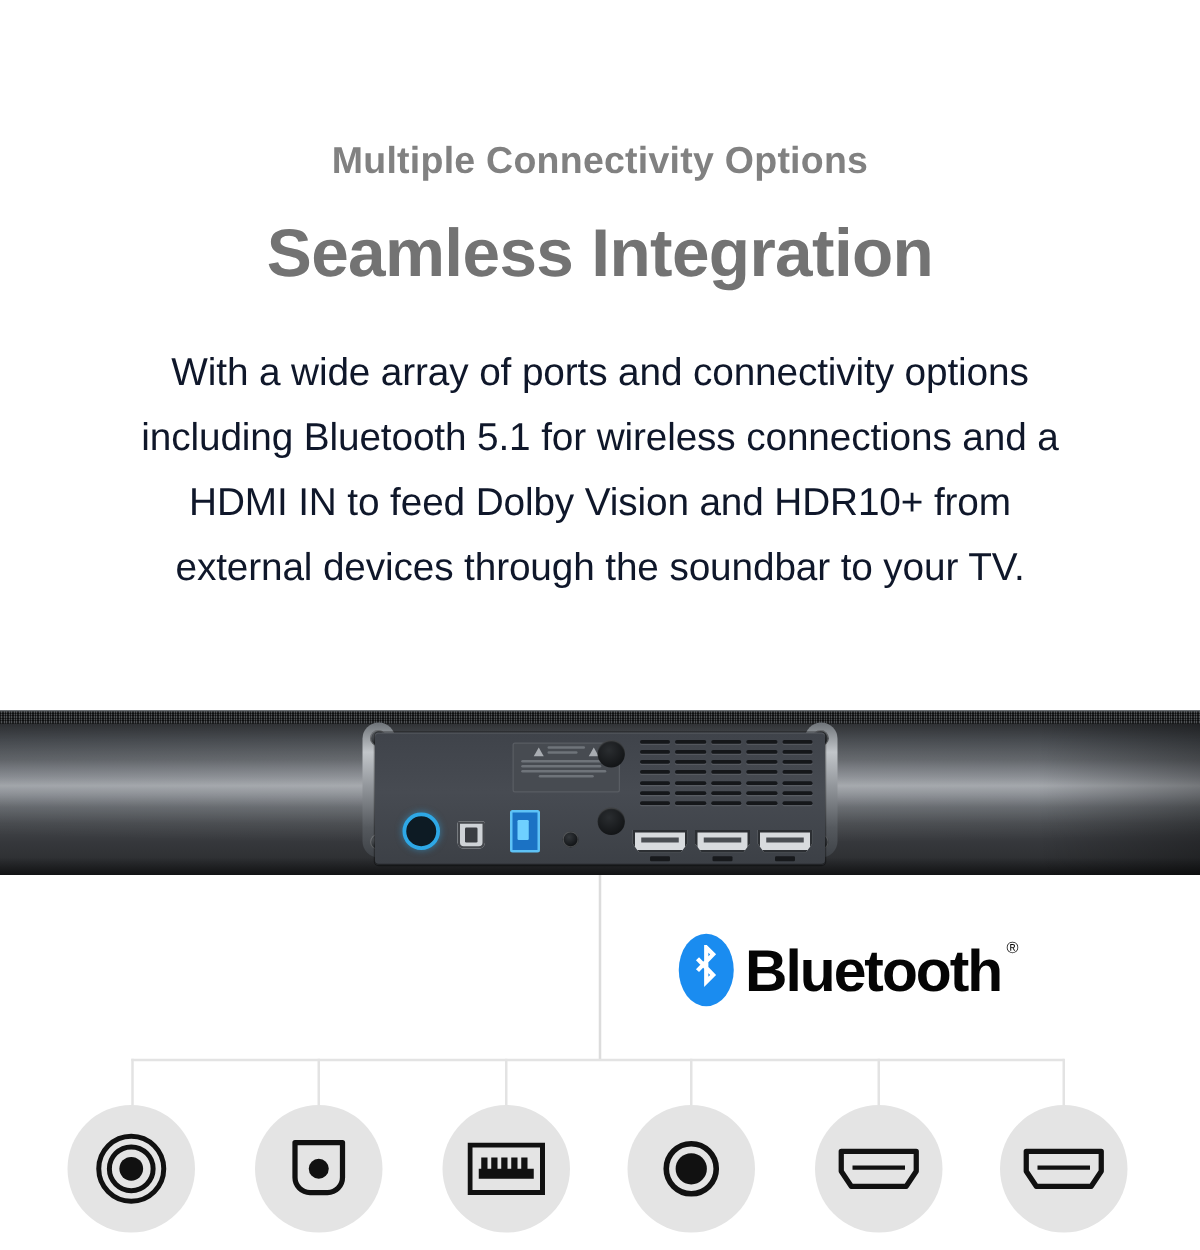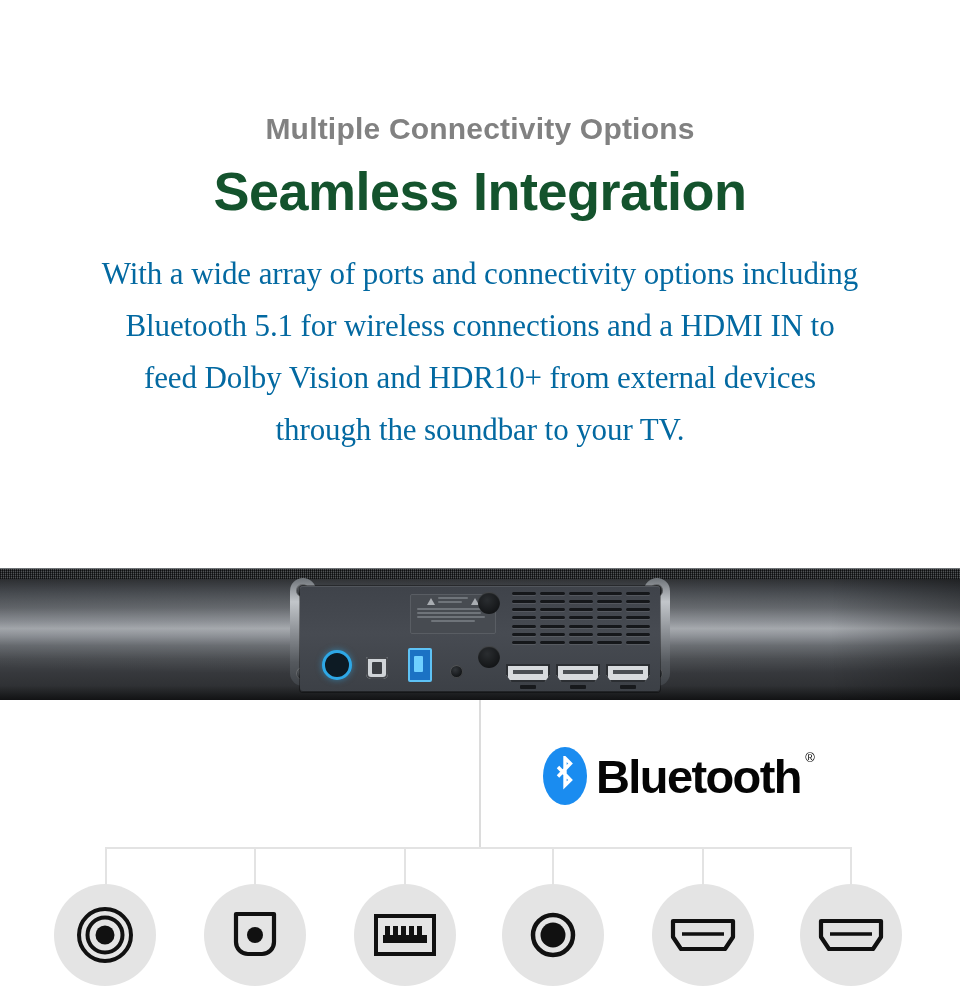--- a/index.html
+++ b/index.html
@@ -27,38 +27,37 @@
   .eyebrow {
     margin: 0;
     padding-top: 112px;
     font-size: 30px;
     font-weight: bold;
     letter-spacing: 0.2px;
     color: #818181;
     line-height: 1.1;
   }
   .headline {
-    margin: 4px;
+    margin: 16px;
     padding-top: 14px;
     font-size: 54px;
     font-weight: bold;
     letter-spacing: -0.5px;
-    color: #14532d;
+    color: #737373;
     line-height: 1.05;
   }
   .body-copy {
     margin: 0 auto;
     padding-top: 24px;
     width: 760px;
     font-size: 31px;
     font-weight: normal;
-    color: #0369a1;
+    color: #0f172a;
     line-height: 1.68;
     letter-spacing: -0.1px;
-    font-family: Liberation Serif, serif;
   }
 
   
   .soundbar {
     position: absolute;
     left: 0;
     top: 568px;
     width: 960px;
     height: 132px;
     overflow: hidden;

